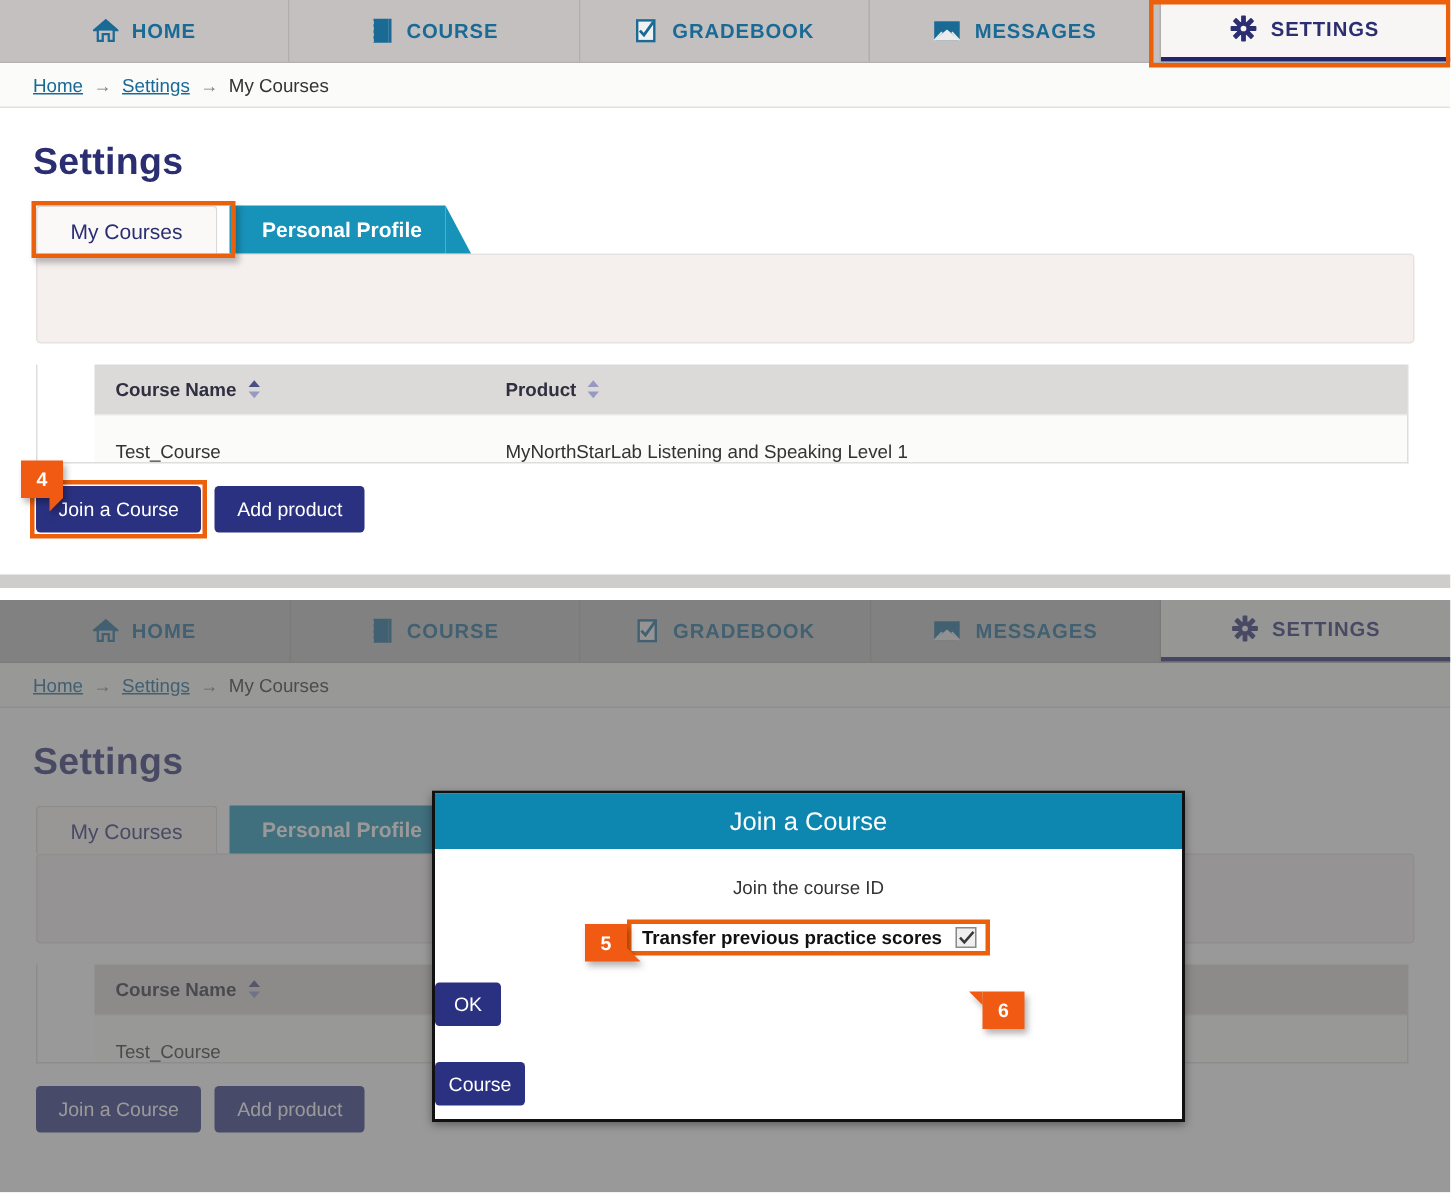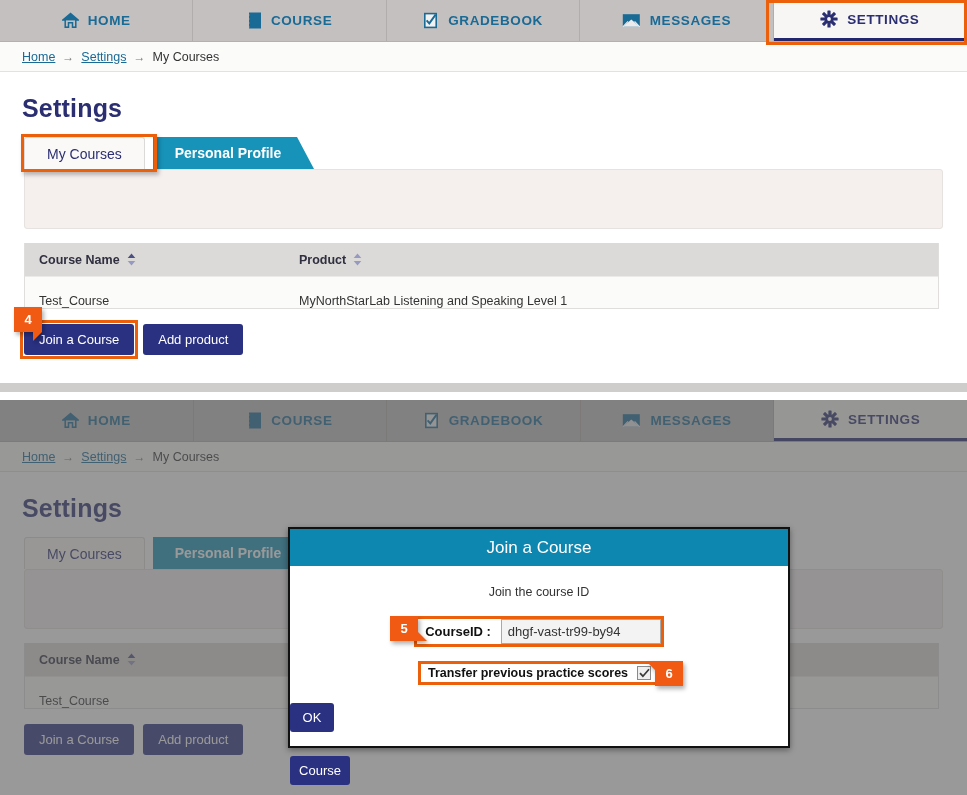--- a/index.html
+++ b/index.html
@@ -122,21 +122,21 @@
   
   .content-card {
     margin: 0 24px 0 24px;
     height: 60px;
     background: #f5efee;
     border: 1px solid #e6e2e0;
     border-radius: 3px;
   }
 
   
-  .tbl { margin: 14px 28px 0 24px; border: 1px solid #e0dedc; border-top: none; }
+  .tbl { margin: 14px 28px 0 24px; border: 1px solid #e0dedc; border-top: none; padding-left: 38px; }
   .tbl-head {
     display: flex;
     height: 33px;
     background: #dcdad8;
     align-items: center;
     font-size: 12.5px;
     font-weight: bold;
     color: #2f2f3f;
   }
   .th { display: flex; align-items: center; gap: 7px; padding-left: 14px; }
@@ -575,26 +575,20 @@
     </div>
   </div>
 
   <div class="modal">
     <div class="modal-head">
       <span>Join a Course</span>
     </div>
     <div class="modal-body">
       <div class="modal-sub">Join the course ID</div>
 
-      <div class="field-row">
-        <div class="field-box">
-          <span class="field-label">CourseID :</span>
-          <input class="field-input" type="text" value="dhgf-vast-tr99-by94" style="">
-        </div>
-      </div>
 
       <div class="check-row">
         <div class="check-box-outer">
           <span class="check-label">Transfer previous practice scores</span>
           <span class="cb">
             <svg width="11" height="10" viewBox="0 0 11 10">
                 <path d="M1 5.1 L3.9 8.2 L10 1.2" fill="none" stroke="#3a3a3a" stroke-width="1.7"></path>
               </svg>
           </span>
         </div>

